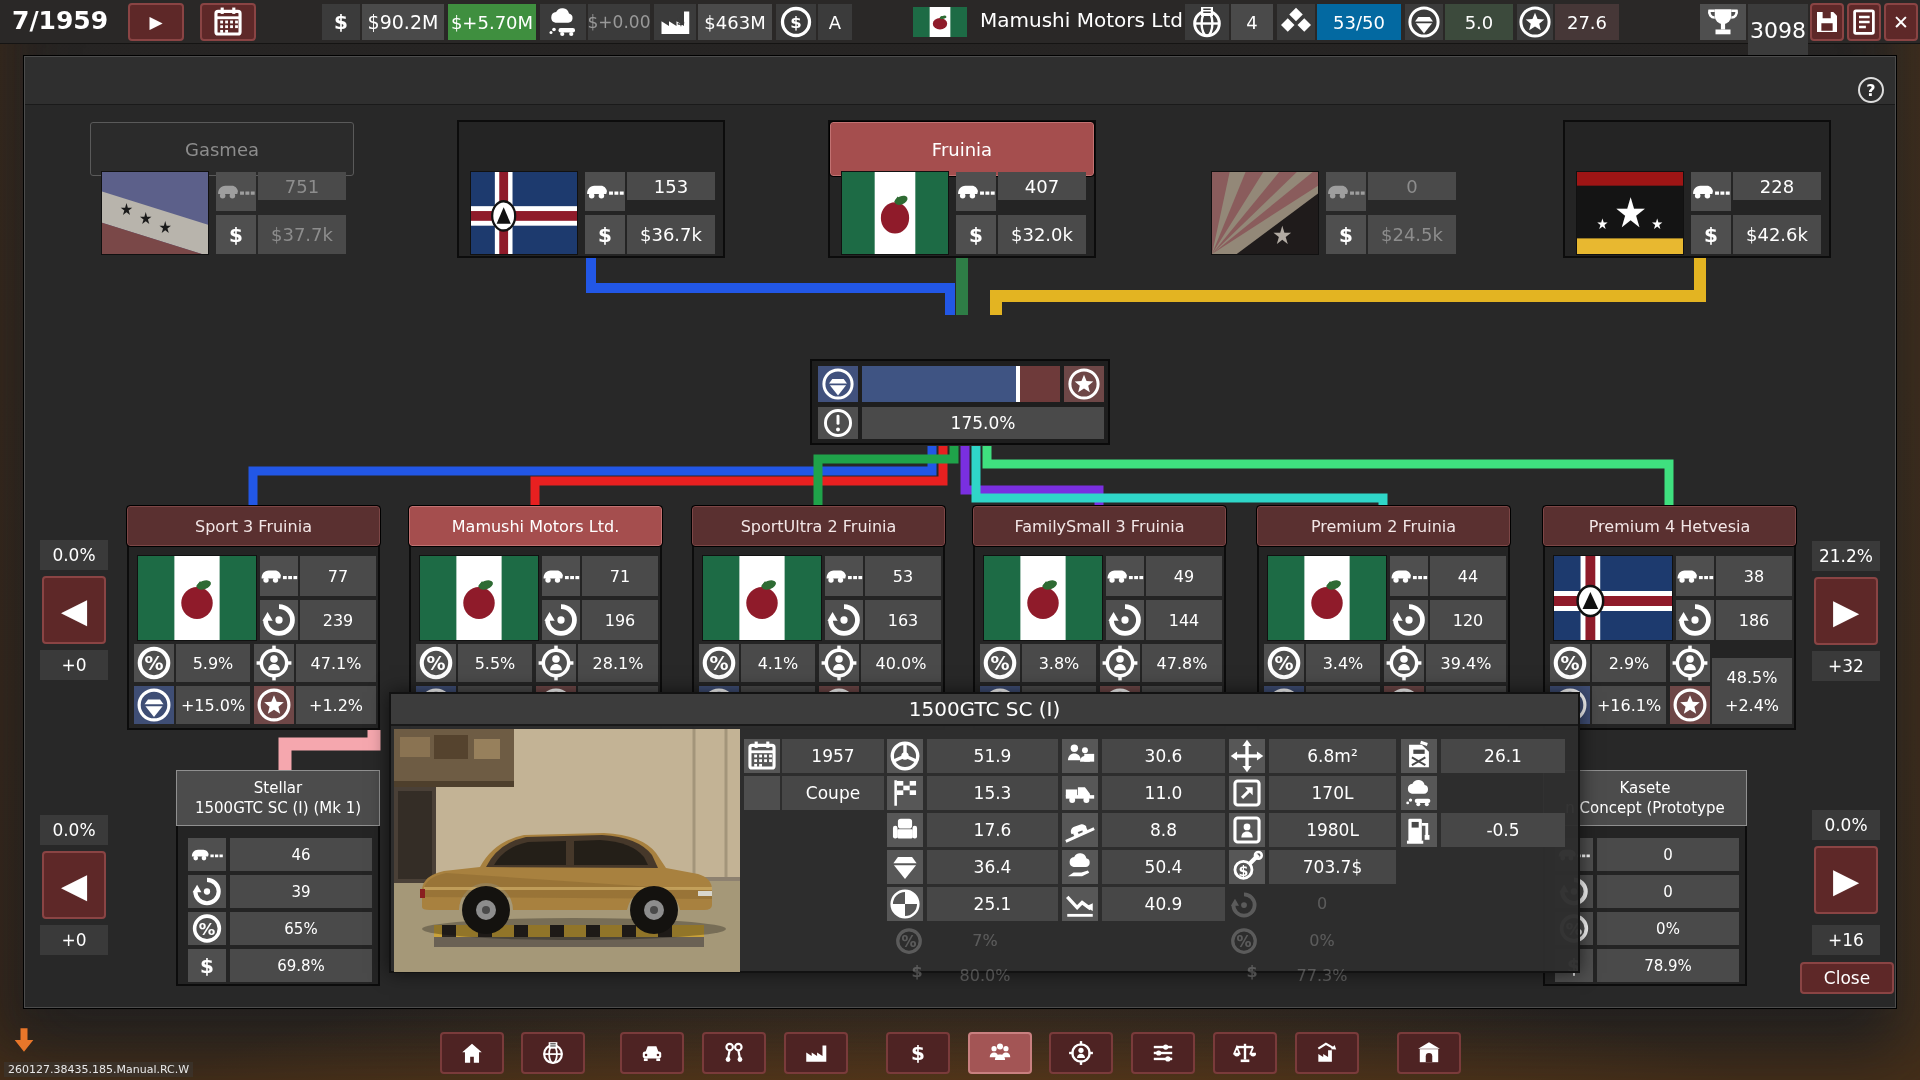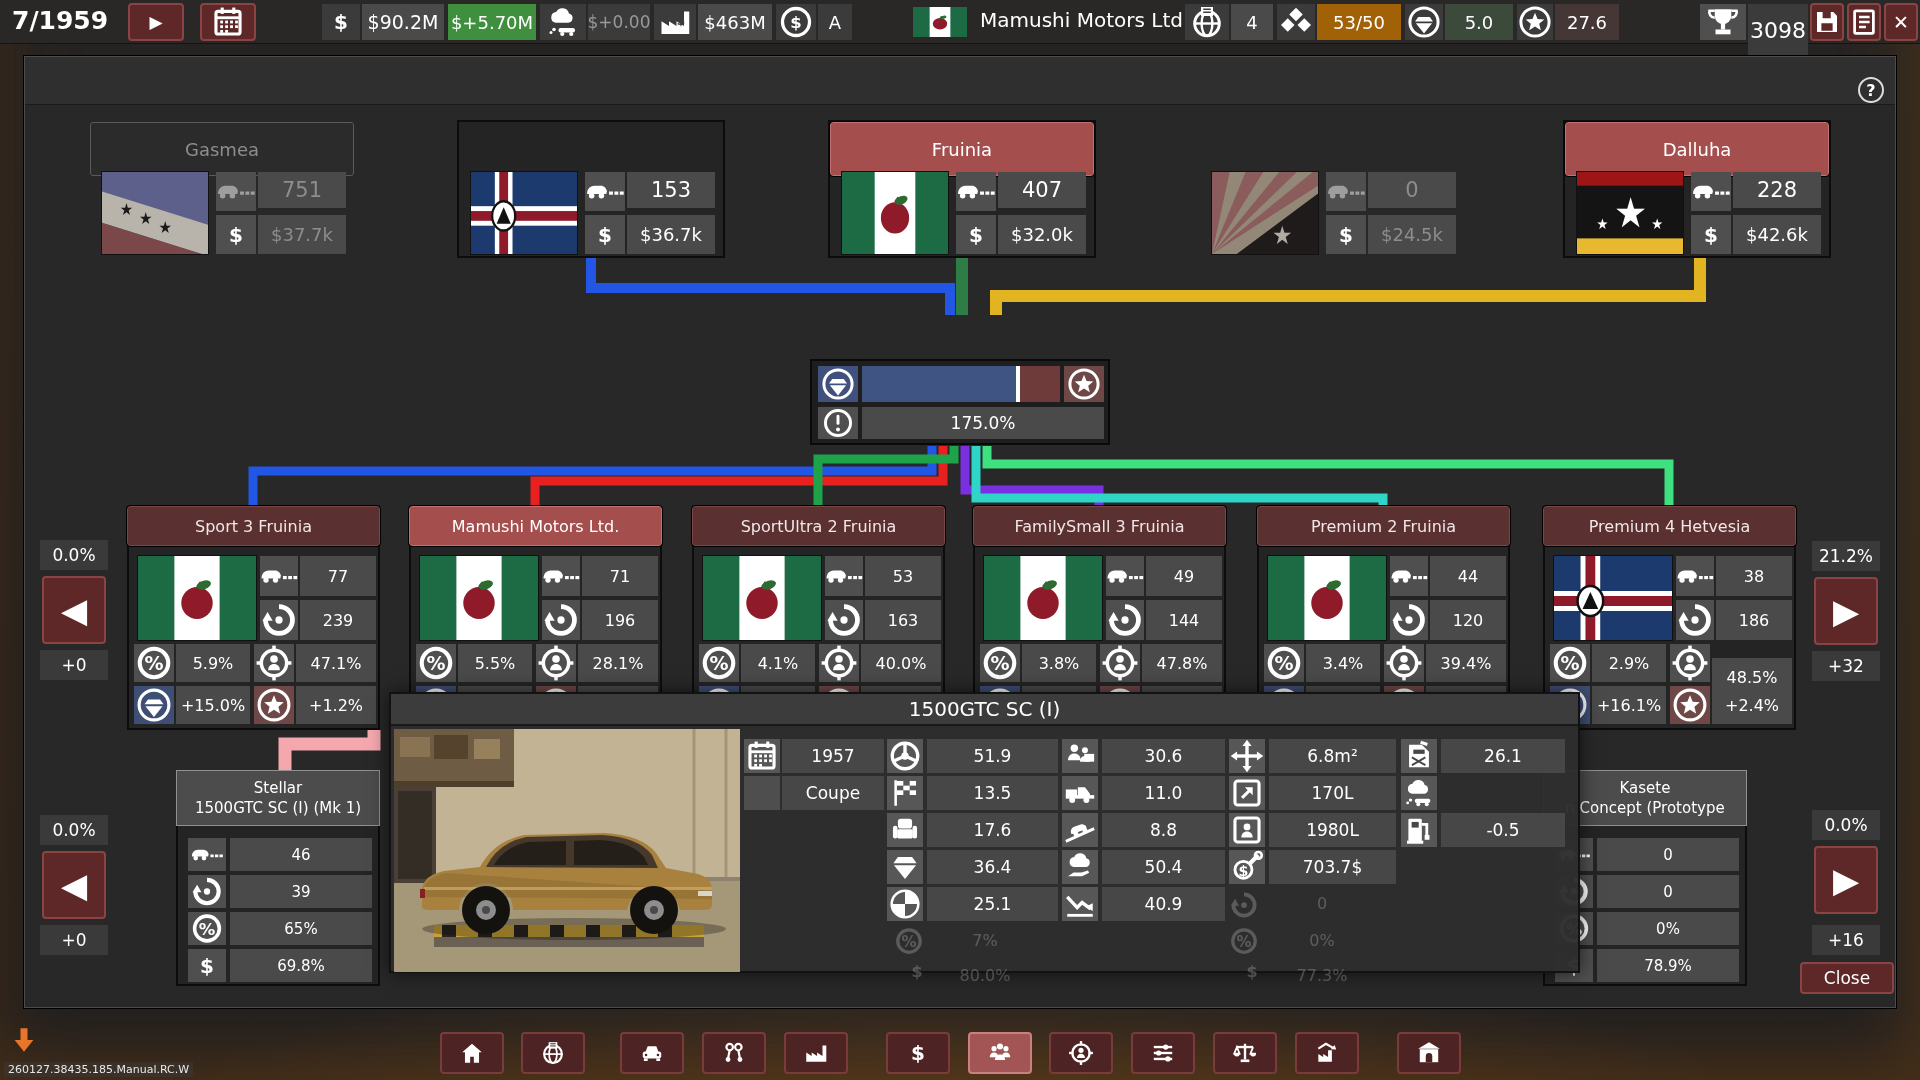--- a/index.html
+++ b/index.html
@@ -16,21 +16,21 @@
 .phead{position:absolute;left:0;top:0;right:0;height:48px;background:#2f2f2f;border-bottom:1px solid #1a1a1a}
 .ic{width:22px;height:22px;color:#fff}
 .ic svg,svg.ic{width:100%;height:100%}
 .tab-on{background:#a54e4e;border:1px solid #c27272;outline:1px solid #000;border-radius:3px;color:#fff}
 .tab-mid{background:#5a3030;border:1px solid #7d4646;outline:1px solid #000;border-radius:3px;color:#f2e6e6}
 .tab-off{background:#2b2b2b;border:1px solid #5a5a5a;border-radius:3px;color:#8d8d8d}
 .cb{position:absolute;width:264px;height:134px}
 .cb .flag{position:absolute;left:12px;top:50px;width:106px;height:82px;outline:1px solid #111}
 .cb .i1{position:absolute;left:126px;top:50px;width:40px;height:39px}
 .cb .i2{position:absolute;left:126px;top:93px;width:40px;height:39px}
-.cb .v1{position:absolute;left:168px;top:50px;width:88px;height:36px;font-size:21px}
+.cb .v1{position:absolute;left:168px;top:50px;width:88px;height:28px;font-size:18px}
 .cb .v2{position:absolute;left:168px;top:93px;width:88px;height:39px;font-size:18px}
 .cb .ttl{position:absolute;left:0;top:0;width:264px;height:54px;font-size:18px}
 .cb.dis .v1,.cb.dis .v2{color:#8d8d8d}
 .cb.dis .ic{opacity:.45}
 .mb{position:absolute;width:253px;height:224px;background:#242424;border:2px solid #0c0c0c}
 .mb .ttl{position:absolute;left:-2px;top:-2px;width:253px;height:40px;font-size:16px}
 .mb .flag{position:absolute;left:9px;top:48px;width:118px;height:84px;outline:1px solid #111}
 .mb .cell{position:absolute;font-size:16px}
 .dollar{font-weight:bold;font-size:20px}
 .gt-cell{font-size:17px}
@@ -420,21 +420,21 @@
         <svg class="ic">
           <use href="#i-globe"></use>
         </svg>
       </div>
   <div class="abs c cellB" style="left:1231px;top:4px;width:42px;height:36px;font-size:18px">4</div>
   <div class="abs c cellA" style="left:1277px;top:4px;width:38px;height:36px">
         <svg class="ic">
           <use href="#i-cubes"></use>
         </svg>
       </div>
-  <div class="abs c" style="left:1317px;top:4px;width:84px;height:36px;font-size:18px;background:#a16207">53/50</div>
+  <div class="abs c" style="left:1317px;top:4px;width:84px;height:36px;font-size:18px;background:#0369a1">53/50</div>
   <div class="abs c cellA" style="left:1405px;top:4px;width:38px;height:36px">
         <svg class="ic">
           <use href="#i-lux"></use>
         </svg>
       </div>
   <div class="abs c" style="left:1445px;top:4px;width:68px;height:36px;font-size:18px;background:#3c4a3c">5.0</div>
   <div class="abs c cellA" style="left:1517px;top:4px;width:36px;height:36px">
         <svg class="ic">
           <use href="#i-prestige"></use>
         </svg>
@@ -529,21 +529,20 @@
   <div class="i1 c" style="background:#4f4f4f">
         <svg class="ic">
           <use href="#i-car"></use>
         </svg>
       </div>
   <div class="v1 c cellB">0</div>
   <div class="i2 c dollar" style="background:#4f4f4f">$</div>
   <div class="v2 c cellB">$24.5k</div>
 </div>
 <div class="cb" style="left:1565px;top:122px;background:#242424;outline:2px solid #0c0c0c">
-  <div class="ttl c tab-on">Dalluha</div>
   <svg class="flag">
         <use href="#f-dalluha"></use>
       </svg>
   <div class="i1 c" style="background:#4f4f4f">
         <svg class="ic">
           <use href="#i-car"></use>
         </svg>
       </div>
   <div class="v1 c cellB">228</div>
   <div class="i2 c dollar" style="background:#4f4f4f">$</div>
@@ -981,21 +980,21 @@
         <svg class="ic">
           <use href="#i-steer"></use>
         </svg>
       </div>
   <div class="pvc c" style="left:536px;top:45px;width:131px">51.9</div>
   <div class="pic c" style="left:496px;top:82px">
         <svg class="ic">
           <use href="#i-race"></use>
         </svg>
       </div>
-  <div class="pvc c" style="left:536px;top:82px;width:131px">13.5</div>
+  <div class="pvc c" style="left:536px;top:82px;width:131px">15.3</div>
   <div class="pic c" style="left:496px;top:119px">
         <svg class="ic">
           <use href="#i-comfort"></use>
         </svg>
       </div>
   <div class="pvc c" style="left:536px;top:119px;width:131px">17.6</div>
   <div class="pic c" style="left:496px;top:156px">
         <svg class="ic">
           <use href="#i-gem"></use>
         </svg>

